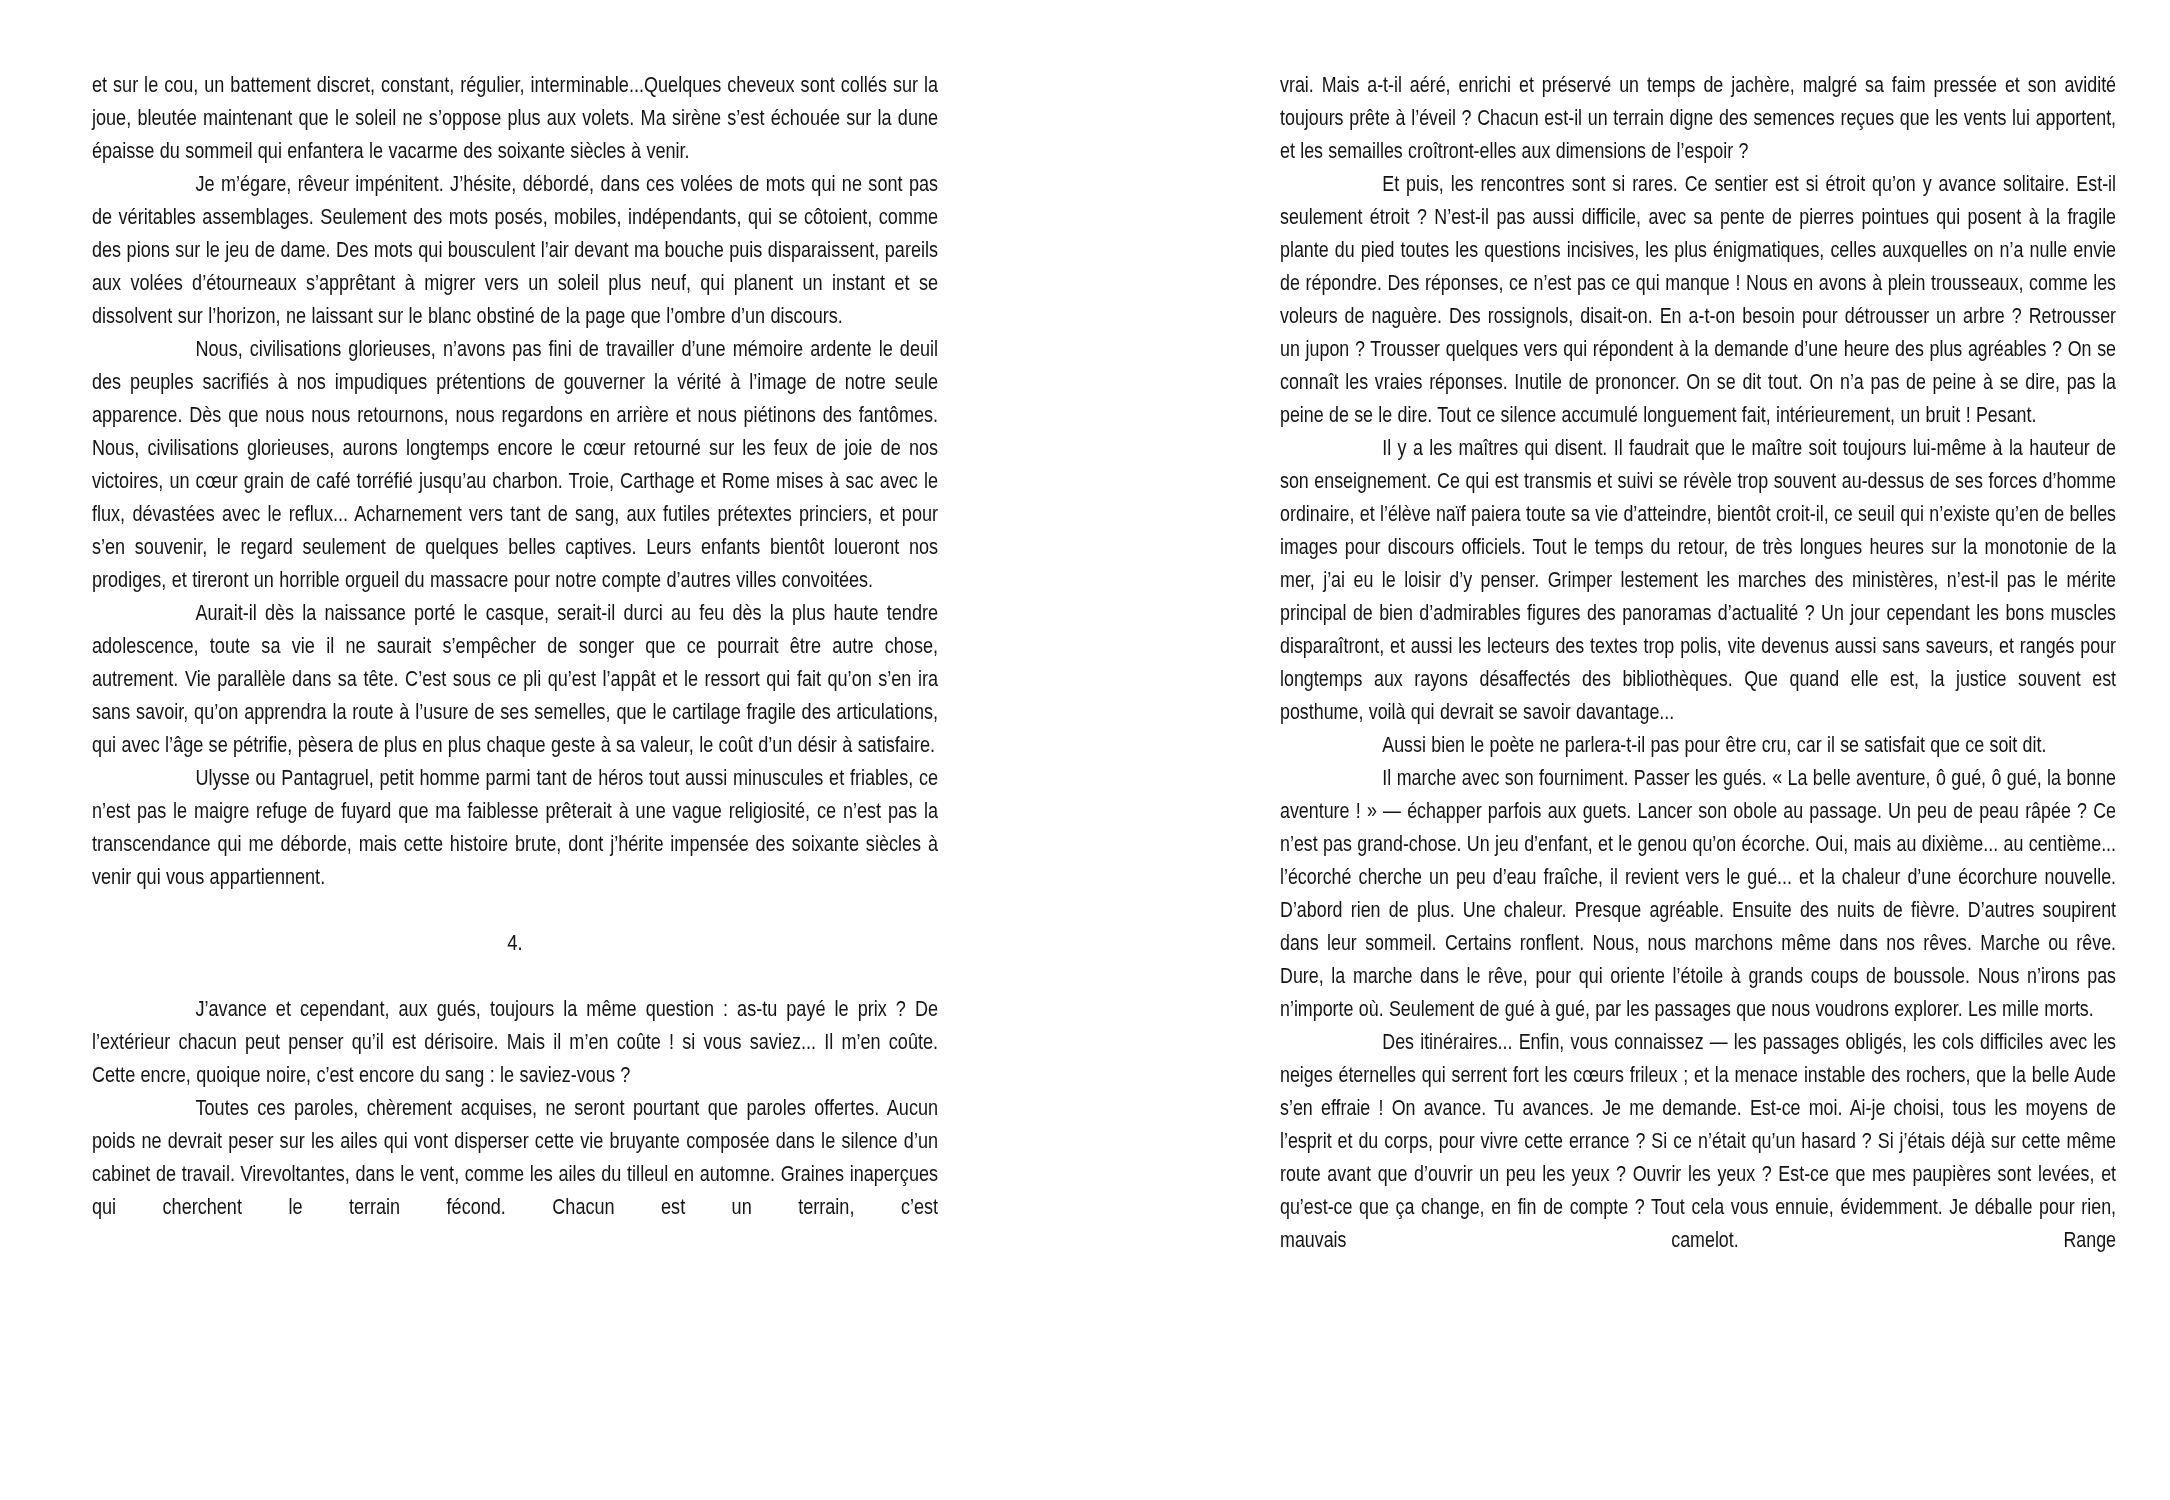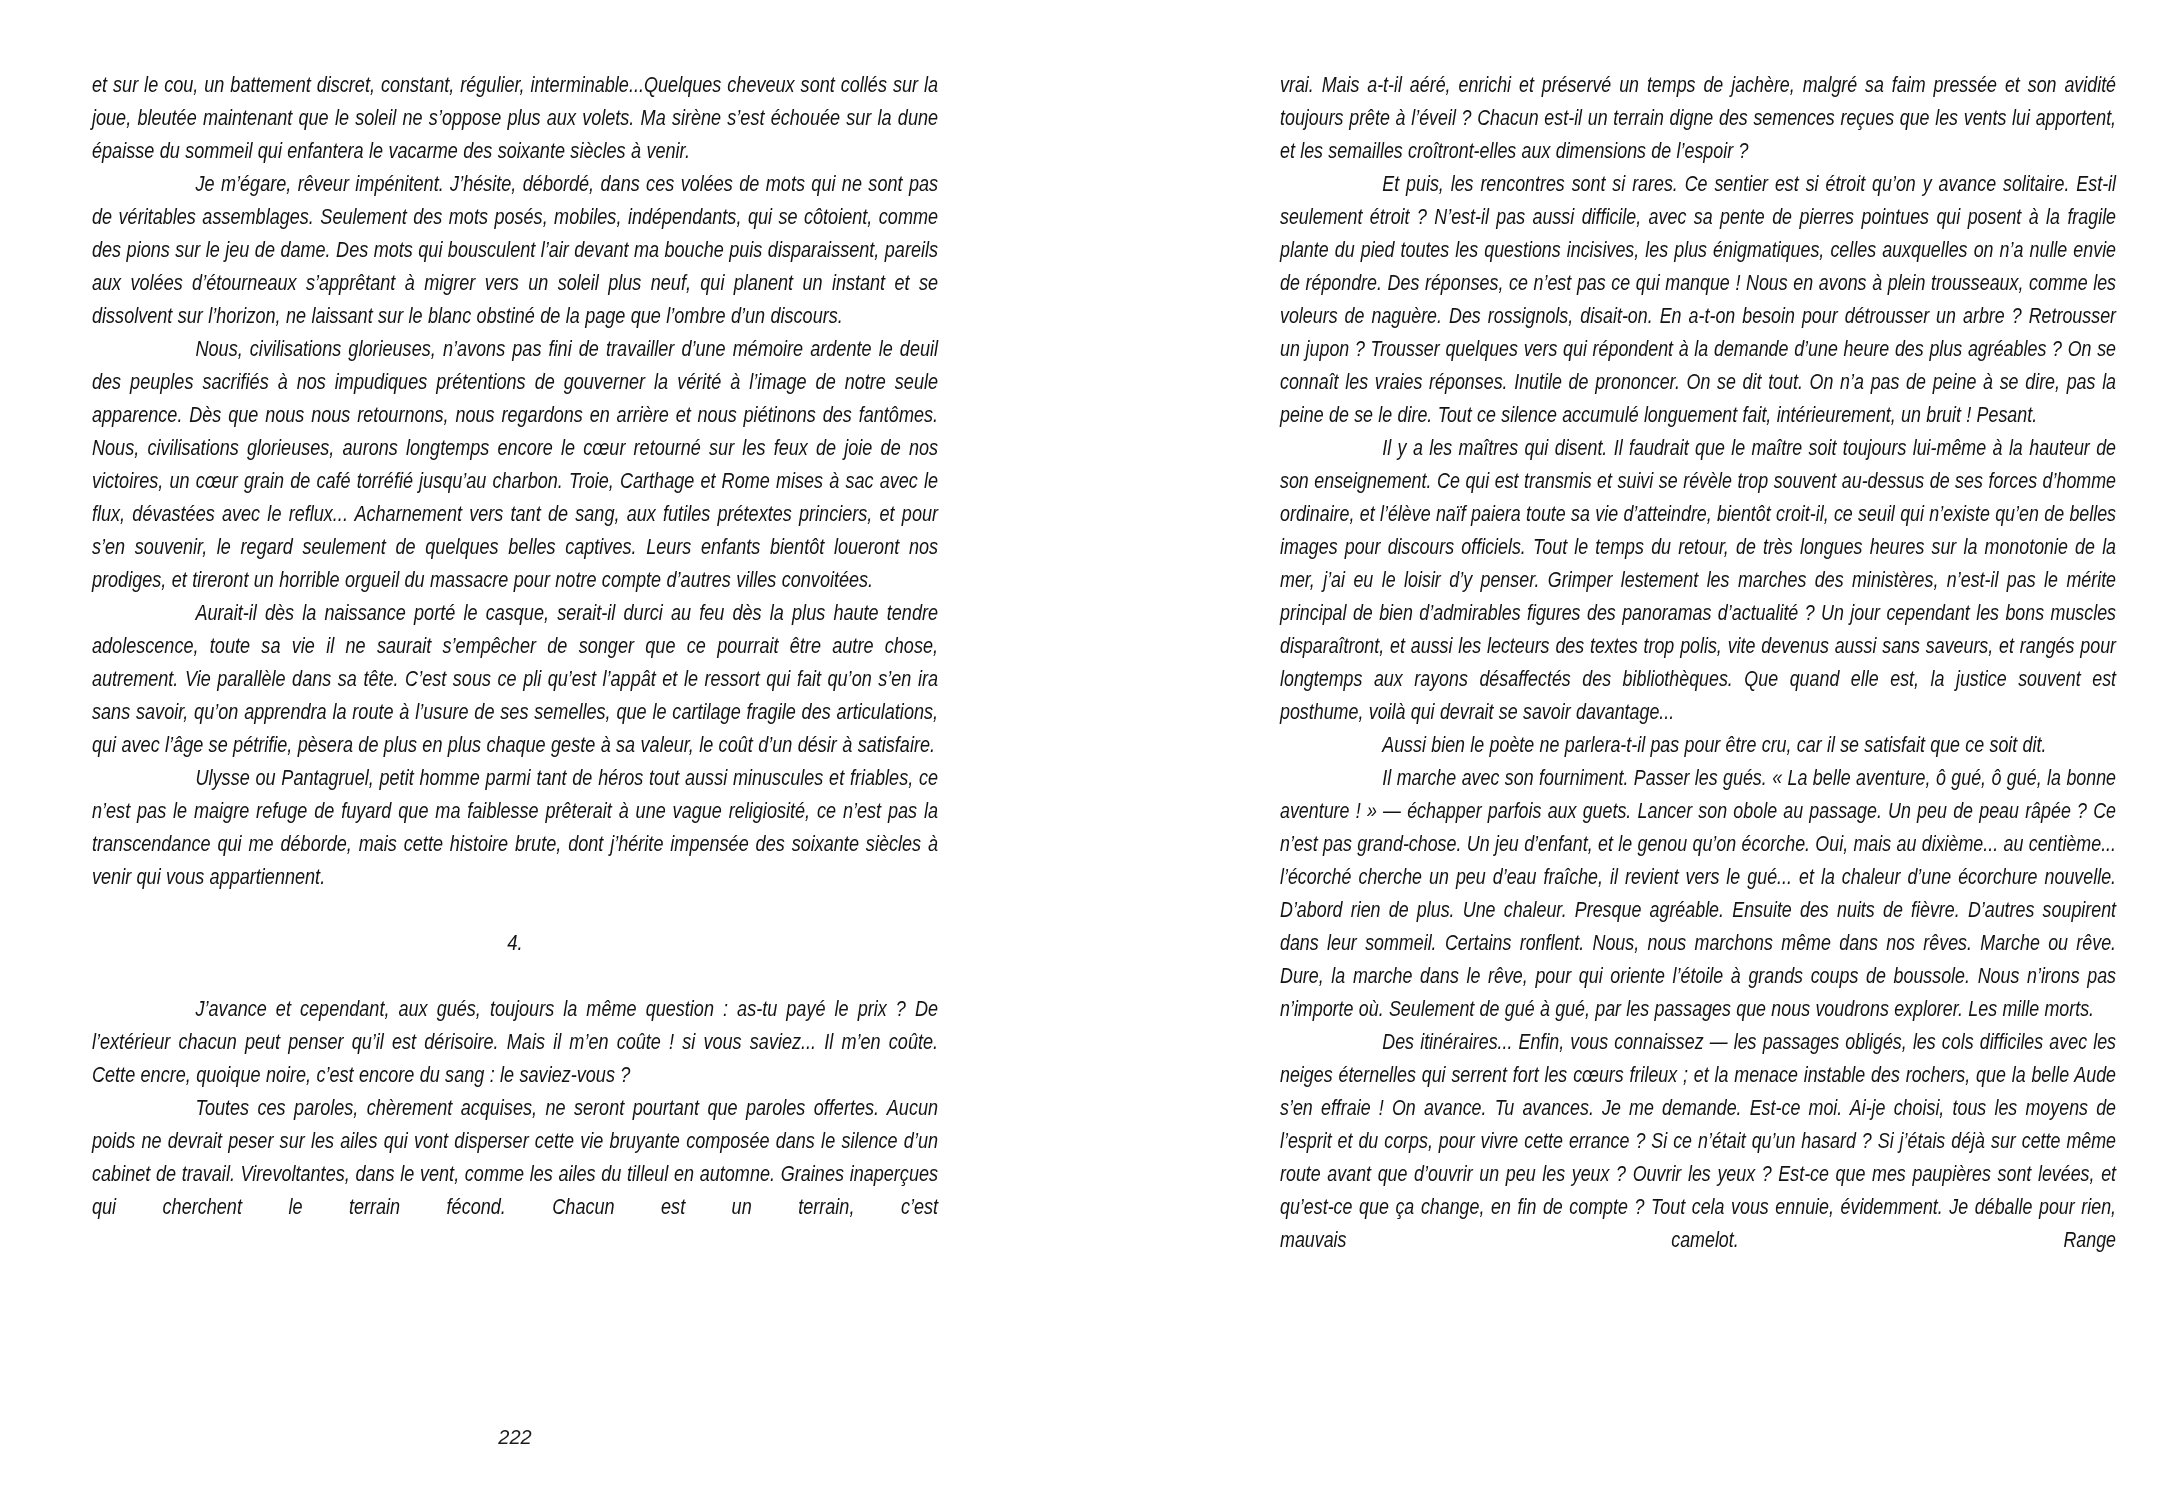--- a/index.html
+++ b/index.html
@@ -10,21 +10,20 @@
     position: relative;
     overflow: hidden;
     background: #ffffff;
     color: #141414;
     font-family: "Liberation Sans", "DejaVu Sans", sans-serif;
   }
   .page {
     position: absolute;
     top: 0;
     height: 1500px;
-    font-style: italic;
   }
   .page--left  { left: 92px;  width: 846px; }
   .page--right { left: 1280px; width: 836px; }
 
   
   .text-block {
     position: absolute;
     top: 68px;
     left: 0;
     width: 1030px;
@@ -74,21 +73,20 @@
     <div class="text-block">
       <p class="para para--continuation">et sur le cou, un battement discret, constant, régulier, interminable...Quelques cheveux sont collés sur la joue, bleutée maintenant que le soleil ne s’oppose plus aux volets. Ma sirène s’est échouée sur la dune épaisse du sommeil qui enfantera le vacarme des soixante siècles à venir.</p>
       <p class="para">Je m’égare, rêveur impénitent. J’hésite, débordé, dans ces volées de mots qui ne sont pas de véritables assemblages. Seulement des mots posés, mobiles, indépendants, qui se côtoient, comme des pions sur le jeu de dame. Des mots qui bousculent l’air devant ma bouche puis disparaissent, pareils aux volées d’étourneaux s’apprêtant à migrer vers un soleil plus neuf, qui planent un instant et se dissolvent sur l’horizon, ne laissant sur le blanc obstiné de la page que l’ombre d’un discours.</p>
       <p class="para">Nous, civilisations glorieuses, n’avons pas fini de travailler d’une mémoire ardente le deuil des peuples sacrifiés à nos impudiques prétentions de gouverner la vérité à l’image de notre seule apparence. Dès que nous nous retournons, nous regardons en arrière et nous piétinons des fantômes. Nous, civilisations glorieuses, aurons longtemps encore le cœur retourné sur les feux de joie de nos victoires, un cœur grain de café torréfié jusqu’au charbon. Troie, Carthage et Rome mises à sac avec le flux, dévastées avec le reflux... Acharnement vers tant de sang, aux futiles prétextes princiers, et pour s’en souvenir, le regard seulement de quelques belles captives. Leurs enfants bientôt loueront nos prodiges, et tireront un horrible orgueil du massacre pour notre compte d’autres villes convoitées.</p>
       <p class="para">Aurait-il dès la naissance porté le casque, serait-il durci au feu dès la plus haute tendre adolescence, toute sa vie il ne saurait s’empêcher de songer que ce pourrait être autre chose, autrement. Vie parallèle dans sa tête. C’est sous ce pli qu’est l’appât et le ressort qui fait qu’on s’en ira sans savoir, qu’on apprendra la route à l’usure de ses semelles, que le cartilage fragile des articulations, qui avec l’âge se pétrifie, pèsera de plus en plus chaque geste à sa valeur, le coût d’un désir à satisfaire.</p>
       <p class="para">Ulysse ou Pantagruel, petit homme parmi tant de héros tout aussi minuscules et friables, ce n’est pas le maigre refuge de fuyard que ma faiblesse prêterait à une vague religiosité, ce n’est pas la transcendance qui me déborde, mais cette histoire brute, dont j’hérite impensée des soixante siècles à venir qui vous appartiennent.</p>
       <h2 class="section-number">4.</h2>
       <p class="para">J’avance et cependant, aux gués, toujours la même question&nbsp;: as-tu payé le prix&nbsp;? De l’extérieur chacun peut penser qu’il est dérisoire. Mais il m’en coûte&nbsp;! si vous saviez... Il m’en coûte. Cette encre, quoique noire, c’est encore du sang&nbsp;: le saviez-vous&nbsp;?</p>
       <p class="para para--runover">Toutes ces paroles, chèrement acquises, ne seront pourtant que paroles offertes. Aucun poids ne devrait peser sur les ailes qui vont disperser cette vie bruyante composée dans le silence d’un cabinet de travail. Virevoltantes, dans le vent, comme les ailes du tilleul en automne. Graines inaperçues qui cherchent le terrain fécond. Chacun est un terrain, c’est</p>
     </div>
-    <div class="page-number">222</div>
   </section>
 
   <section class="page page--right">
     <div class="text-block">
       <p class="para para--continuation">vrai. Mais a-t-il aéré, enrichi et préservé un temps de jachère, malgré sa faim pressée et son avidité toujours prête à l’éveil&nbsp;? Chacun est-il un terrain digne des semences reçues que les vents lui apportent, et les semailles croîtront-elles aux dimensions de l’espoir&nbsp;?</p>
       <p class="para">Et puis, les rencontres sont si rares. Ce sentier est si étroit qu’on y avance solitaire. Est-il seulement étroit&nbsp;? N’est-il pas aussi difficile, avec sa pente de pierres pointues qui posent à la fragile plante du pied toutes les questions incisives, les plus énigmatiques, celles auxquelles on n’a nulle envie de répondre. Des réponses, ce n’est pas ce qui manque&nbsp;! Nous en avons à plein trousseaux, comme les voleurs de naguère. Des rossignols, disait-on. En a-t-on besoin pour détrousser un arbre&nbsp;? Retrousser un jupon&nbsp;? Trousser quelques vers qui répondent à la demande d’une heure des plus agréables&nbsp;? On se connaît les vraies réponses. Inutile de prononcer. On se dit tout. On n’a pas de peine à se dire, pas la peine de se le dire. Tout ce silence accumulé longuement fait, intérieurement, un bruit&nbsp;! Pesant.</p>
       <p class="para">Il y a les maîtres qui disent. Il faudrait que le maître soit toujours lui-même à la hauteur de son enseignement. Ce qui est transmis et suivi se révèle trop souvent au-dessus de ses forces d’homme ordinaire, et l’élève naïf paiera toute sa vie d’atteindre, bientôt croit-il, ce seuil qui n’existe qu’en de belles images pour discours officiels. Tout le temps du retour, de très longues heures sur la monotonie de la mer, j’ai eu le loisir d’y penser. Grimper lestement les marches des ministères, n’est-il pas le mérite principal de bien d’admirables figures des panoramas d’actualité&nbsp;? Un jour cependant les bons muscles disparaîtront, et aussi les lecteurs des textes trop polis, vite devenus aussi sans saveurs, et rangés pour longtemps aux rayons désaffectés des bibliothèques. Que quand elle est, la justice souvent est posthume, voilà qui devrait se savoir davantage...</p>
       <p class="para">Aussi bien le poète ne parlera-t-il pas pour être cru, car il se satisfait que ce soit dit.</p>
       <p class="para">Il marche avec son fourniment. Passer les gués. «&nbsp;La belle aventure, ô gué, ô gué, la bonne aventure&nbsp;!&nbsp;» — échapper parfois aux guets. Lancer son obole au passage. Un peu de peau râpée&nbsp;? Ce n’est pas grand-chose. Un jeu d’enfant, et le genou qu’on écorche. Oui, mais au dixième... au centième... l’écorché cherche un peu d’eau fraîche, il revient vers le gué... et la chaleur d’une écorchure nouvelle. D’abord rien de plus. Une chaleur. Presque agréable. Ensuite des nuits de fièvre. D’autres soupirent dans leur sommeil. Certains ronflent. Nous, nous marchons même dans nos rêves. Marche ou rêve. Dure, la marche dans le rêve, pour qui oriente l’étoile à grands coups de boussole. Nous n’irons pas n’importe où. Seulement de gué à gué, par les passages que nous voudrons explorer. Les mille morts.</p>
       <p class="para para--runover">Des itinéraires... Enfin, vous connaissez — les passages obligés, les cols difficiles avec les neiges éternelles qui serrent fort les cœurs frileux&nbsp;; et la menace instable des rochers, que la belle Aude s’en effraie&nbsp;! On avance. Tu avances. Je me demande. Est-ce moi. Ai-je choisi, tous les moyens de l’esprit et du corps, pour vivre cette errance&nbsp;? Si ce n’était qu’un hasard&nbsp;? Si j’étais déjà sur cette même route avant que d’ouvrir un peu les yeux&nbsp;? Ouvrir les yeux&nbsp;? Est-ce que mes paupières sont levées, et qu’est-ce que ça change, en fin de compte&nbsp;? Tout cela vous ennuie, évidemment. Je déballe pour rien, mauvais camelot. Range</p>

